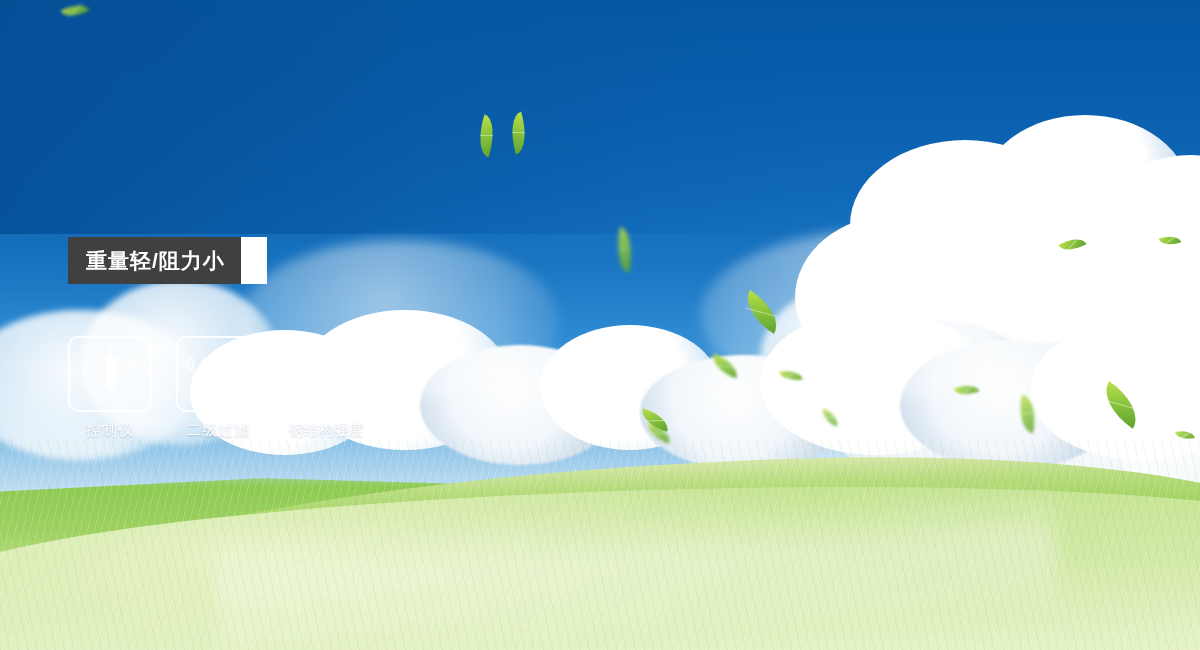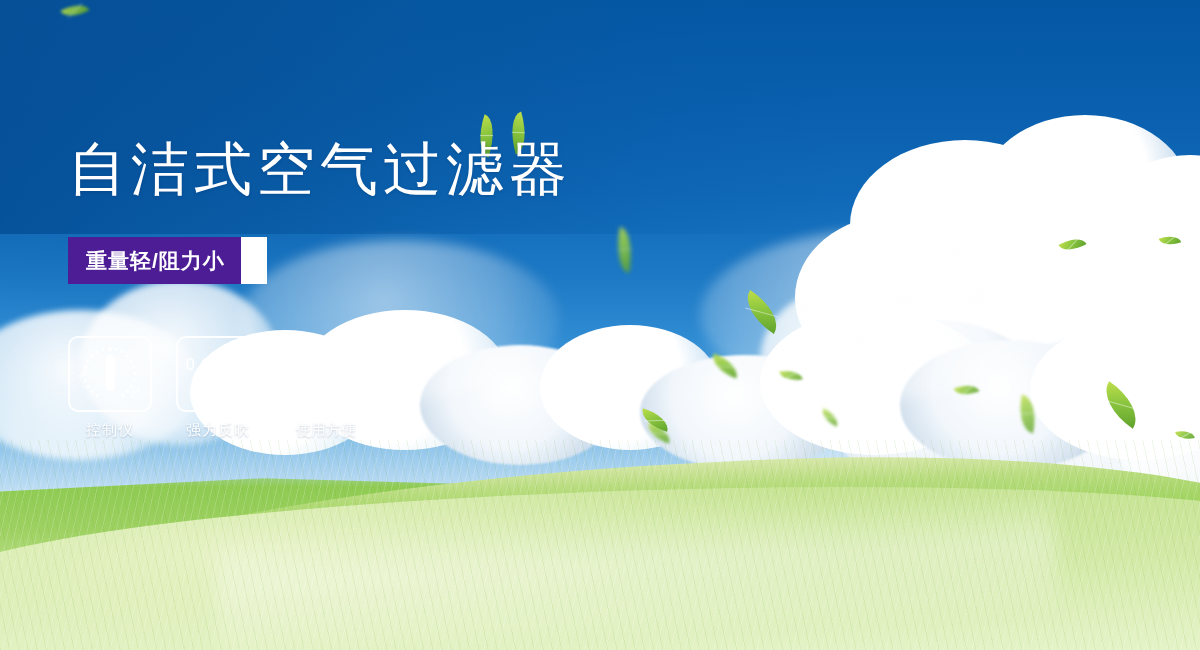--- a/index.html
+++ b/index.html
@@ -192,21 +192,21 @@
   
   .subbar {
     position: absolute;
     left: 68px;
     top: 237px;
     height: 47px;
     display: flex;
     align-items: stretch;
   }
   .subbar-left {
-    background: #4c1d95;
+    background: #404040;
     color: #ffffff;
     font-size: 21px;
     font-weight: bold;
     letter-spacing: 1px;
     display: flex;
     align-items: center;
     padding: 0 16px 0 18px;
   }
   .subbar-slash {
     width: 26px;
@@ -426,21 +426,20 @@
   <div class="leaf" style="left:780px; top:370px; width:22px; height:11px; transform:rotate(-8deg); filter:blur(1px); opacity:.85;"></div>
   <div class="leaf" style="left:820px; top:412px; width:20px; height:11px; transform:rotate(26deg); filter:blur(1.6px); opacity:.8;"></div>
   <div class="leaf" style="left:955px; top:384px; width:23px; height:12px; transform:rotate(-22deg); filter:blur(1.2px); opacity:.85;"></div>
   <div class="leaf" style="left:1018px;top:396px; width:19px; height:36px; transform:rotate(12deg); filter:blur(1.8px); opacity:.8;"></div>
   <div class="leaf" style="left:1060px;top:238px; width:25px; height:13px; transform:rotate(-30deg);"></div>
   <div class="leaf" style="left:1160px;top:235px; width:20px; height:11px; transform:rotate(-20deg);"></div>
   <div class="leaf" style="left:1098px;top:392px; width:46px; height:26px; transform:rotate(34deg);"></div>
   <div class="leaf" style="left:1176px;top:430px; width:18px; height:10px; transform:rotate(-12deg); opacity:.9;"></div>
   <div class="leaf" style="left:646px;  top:426px; width:26px; height:14px; transform:rotate(18deg); filter:blur(1.4px); opacity:.85;"></div>
 
-  <div class="title">自洁式空气过滤器</div>
 
   <div class="subbar">
     <div class="subbar-left">重量轻/阻力小</div>
     <div class="subbar-slash"></div>
   </div>
 
   <div class="features">
 
     <div class="feature">
       <div class="feature-box">
@@ -474,29 +473,29 @@
         </div>
       </div>
       <div class="feature-label">控制仪</div>
     </div>
 
     <div class="feature">
       <div class="feature-box">
         <div class="feature-text">0.6～0.8</div>
         <div class="feature-text">MPA</div>
       </div>
-      <div class="feature-label">强力反吹</div>
+      <div class="feature-label">二级过滤</div>
     </div>
 
 
     <div class="feature">
       <div class="feature-box">
         <div class="feature-text">3～8MM</div>
         <div class="feature-text">钢板</div>
       </div>
-      <div class="feature-label wide">使用方便</div>
+      <div class="feature-label wide">钢结构强度</div>
     </div>
 
 
   </div>
 
   <div class="leaf" style="left:640px; top:412px; width:30px; height:16px; transform:rotate(16deg);"></div>
 </div>
 
 </body></html>

